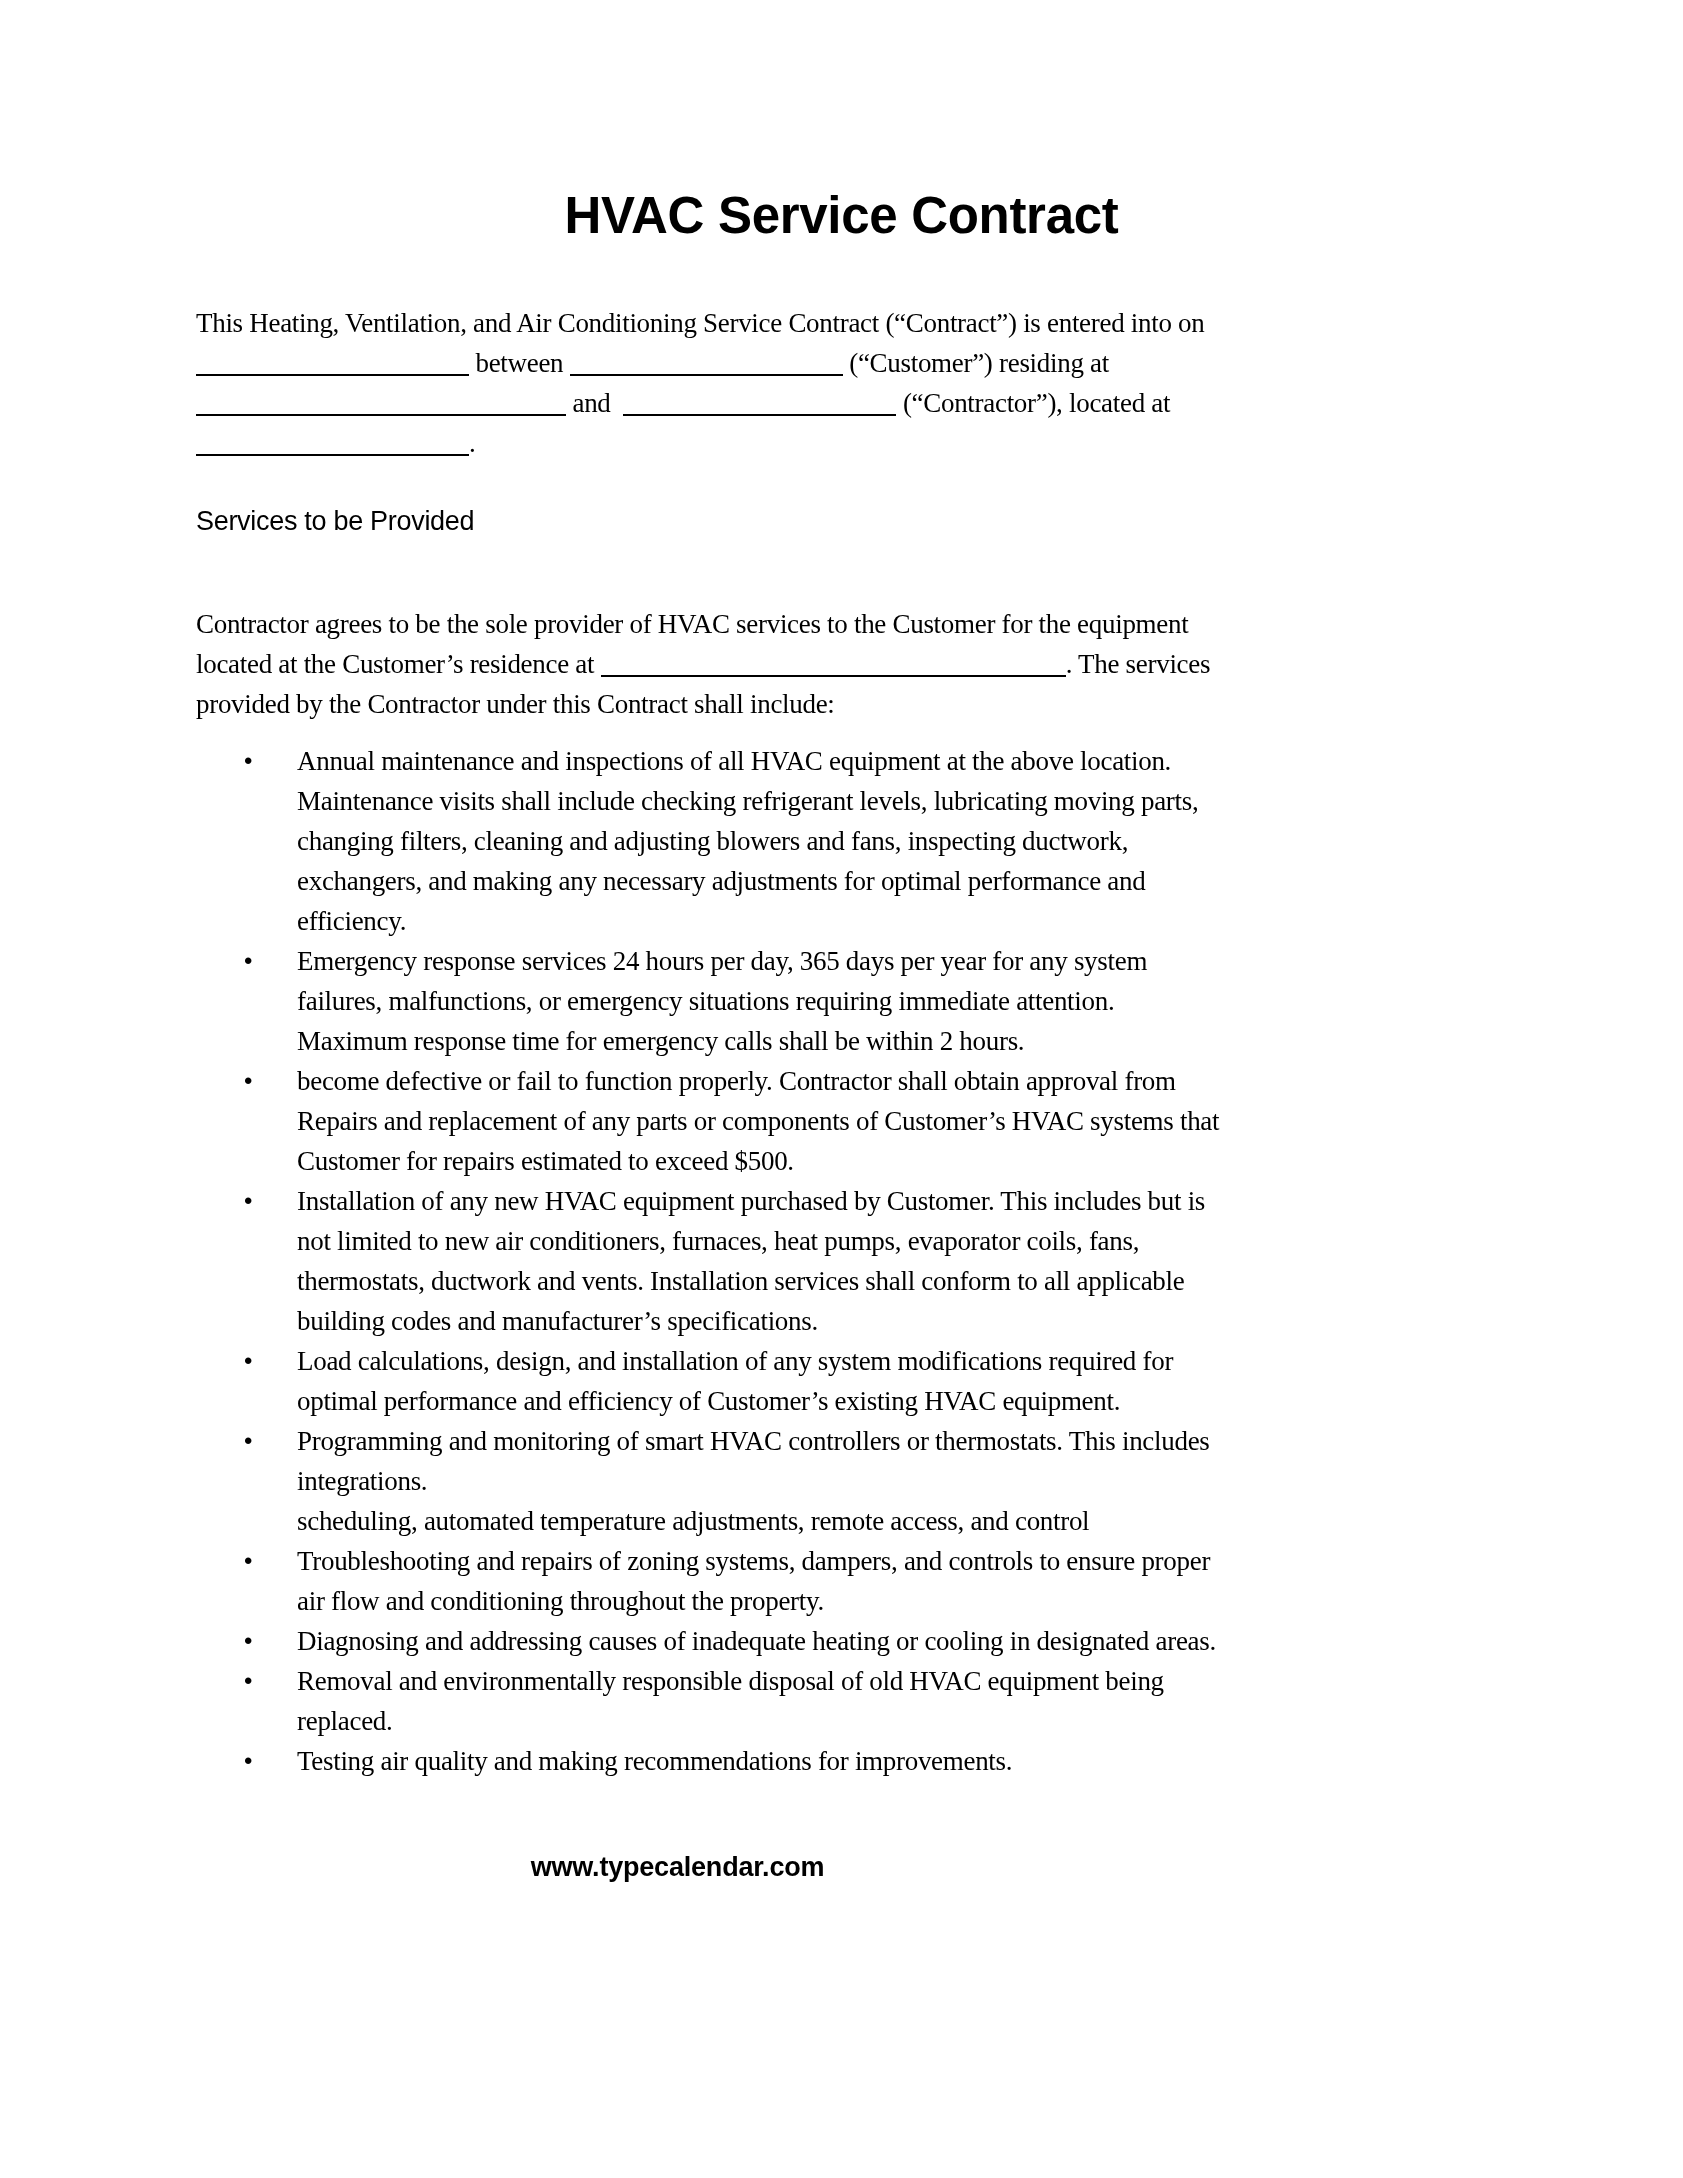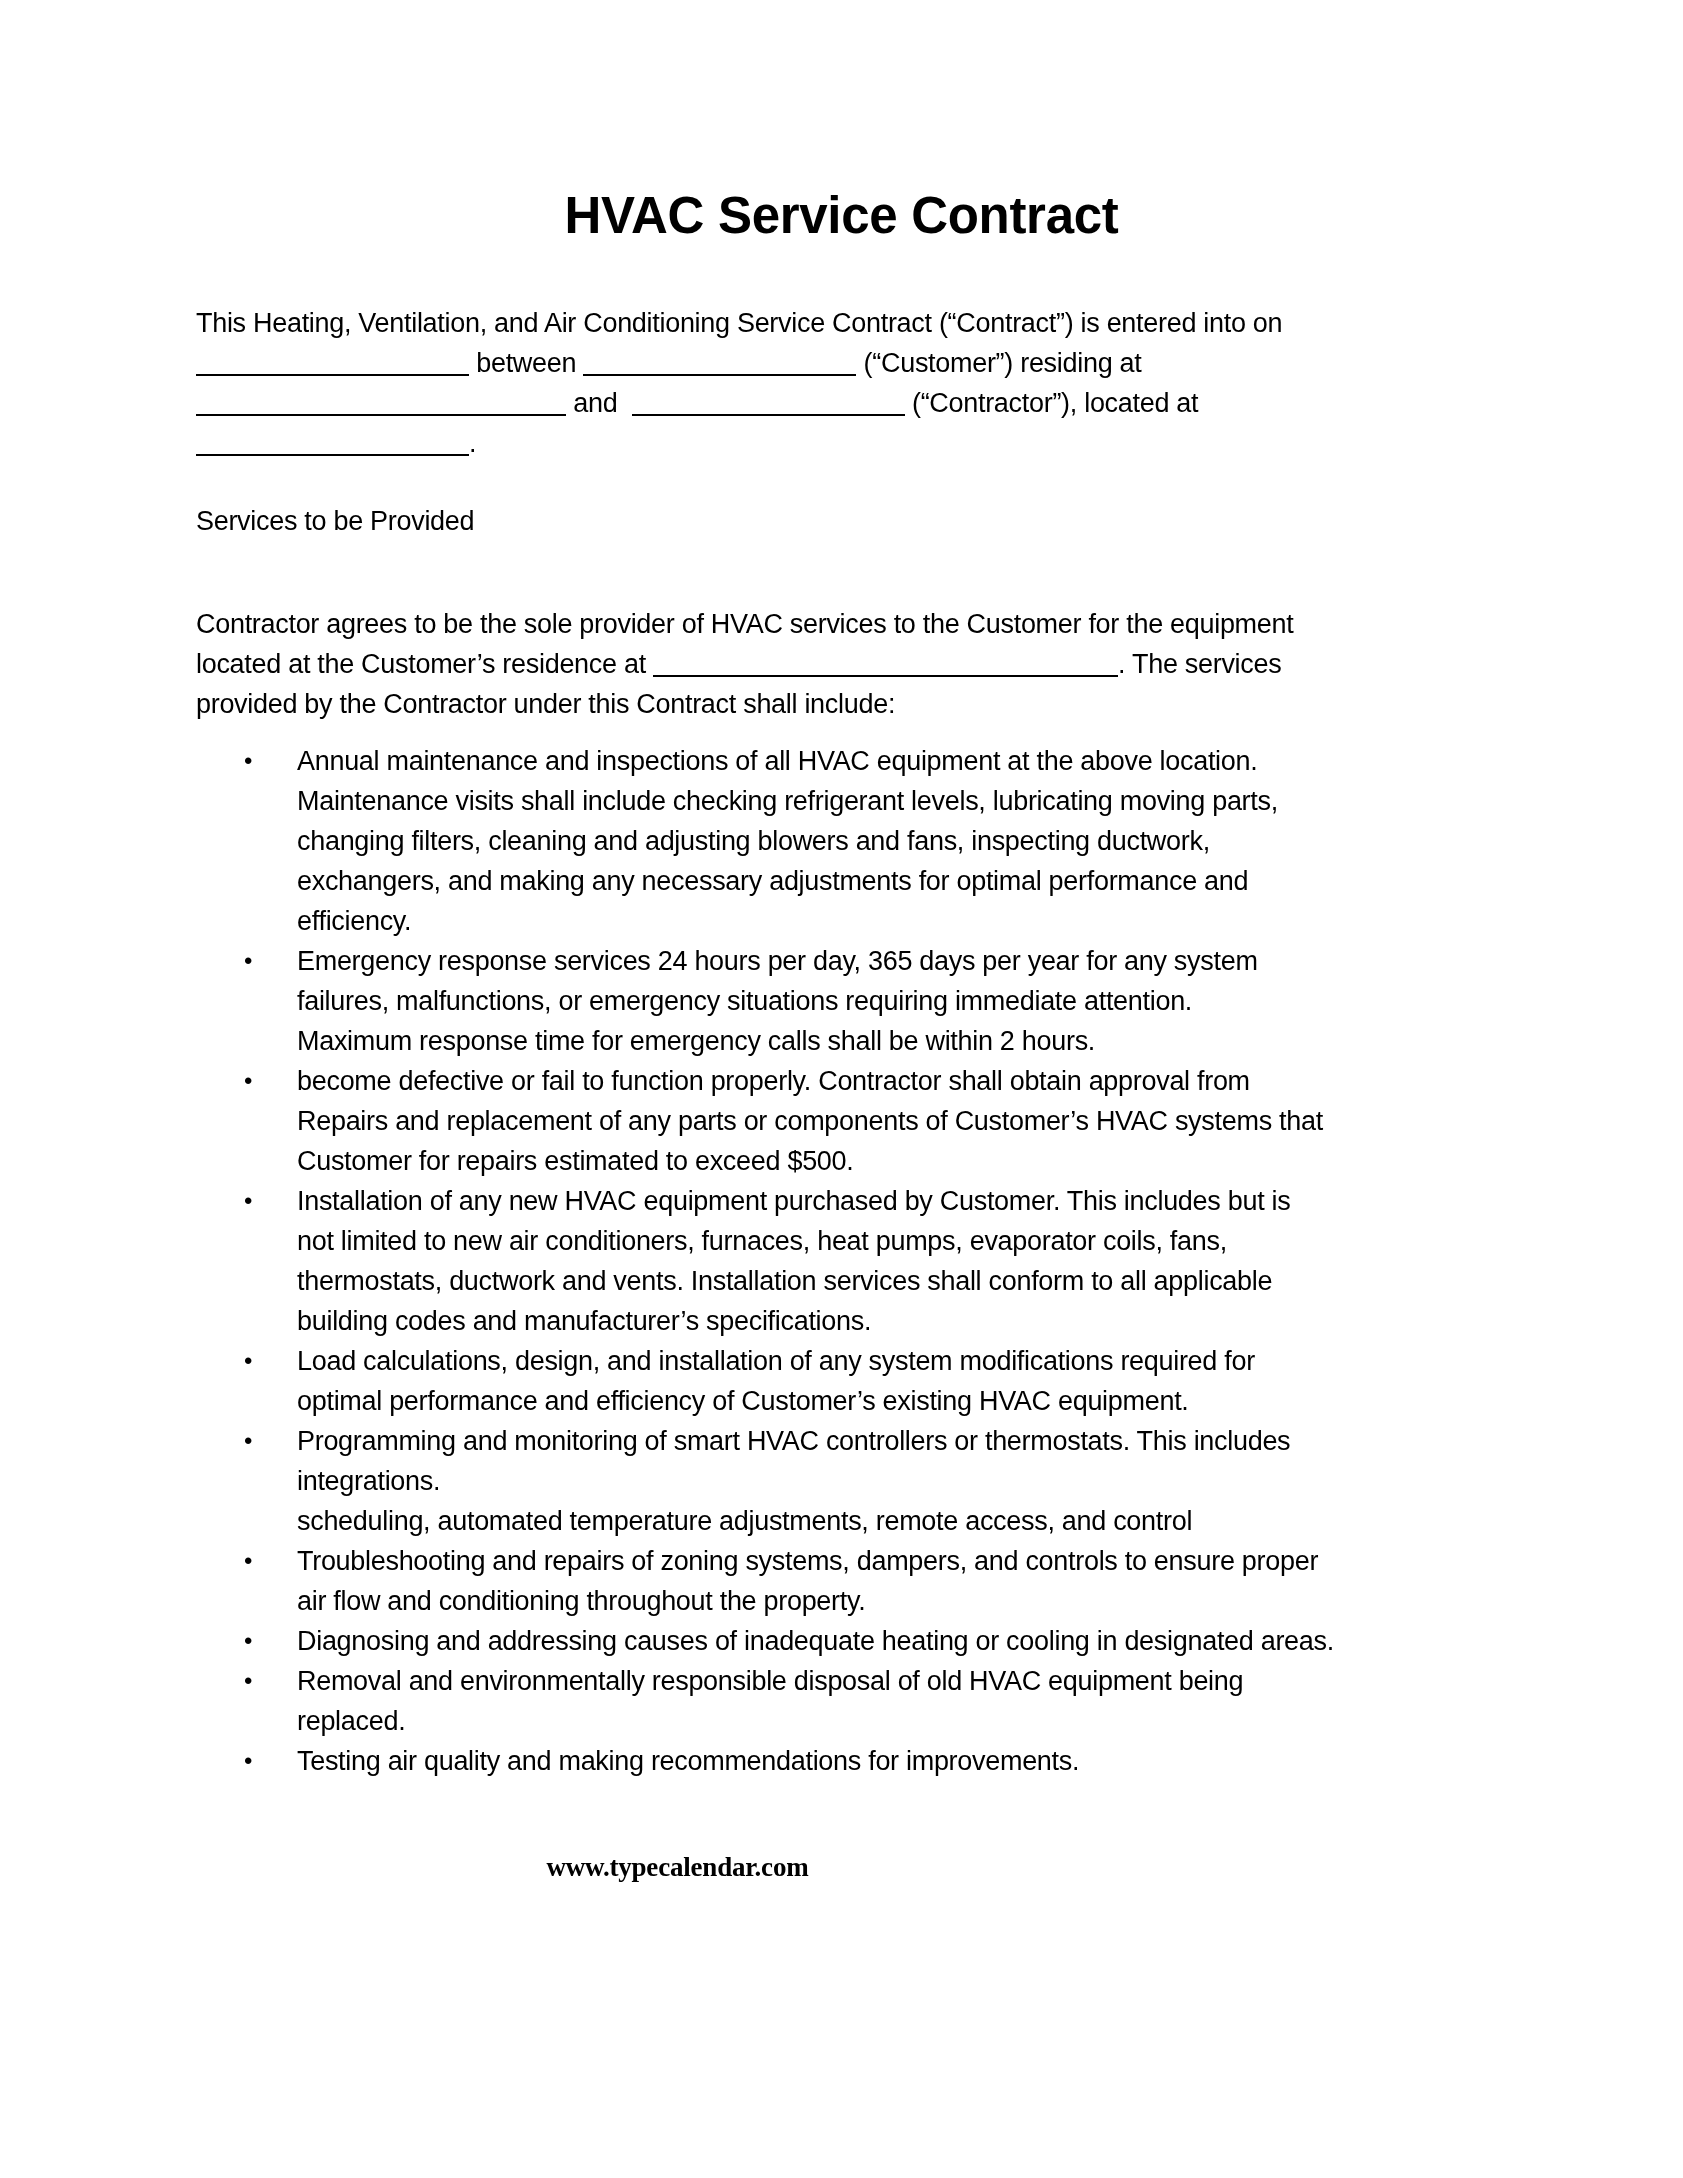--- a/index.html
+++ b/index.html
@@ -38,20 +38,21 @@
     left: 196px;
     width: 1277px;
     font-size: 27px;
     letter-spacing: -0.3px;
   }
   .line {
     display: block;
     height: 40px;
     line-height: 40px;
     white-space: nowrap;
+    font-family: Liberation Serif, serif;
   }
   .intro { top: 303px; }
   .heading {
     position: absolute;
     left: 196px;
     top: 501px;
     font-weight: normal;
     font-size: 27px;
     line-height: 40px;
     letter-spacing: -0.3px;
@@ -91,21 +92,20 @@
   .footer {
     position: absolute;
     left: 0;
     top: 1847px;
     width: 1355px;
     text-align: center;
     font-weight: bold;
     font-size: 27px;
     line-height: 40px;
     letter-spacing: -0.2px;
-    font-family: Liberation Serif, serif;
   }
 </style>
 </head>
 <body>
 
 <div class="page">
 
   <h1 class="title" style="margin:0;">HVAC Service Contract</h1>
 
   <div class="block intro">

